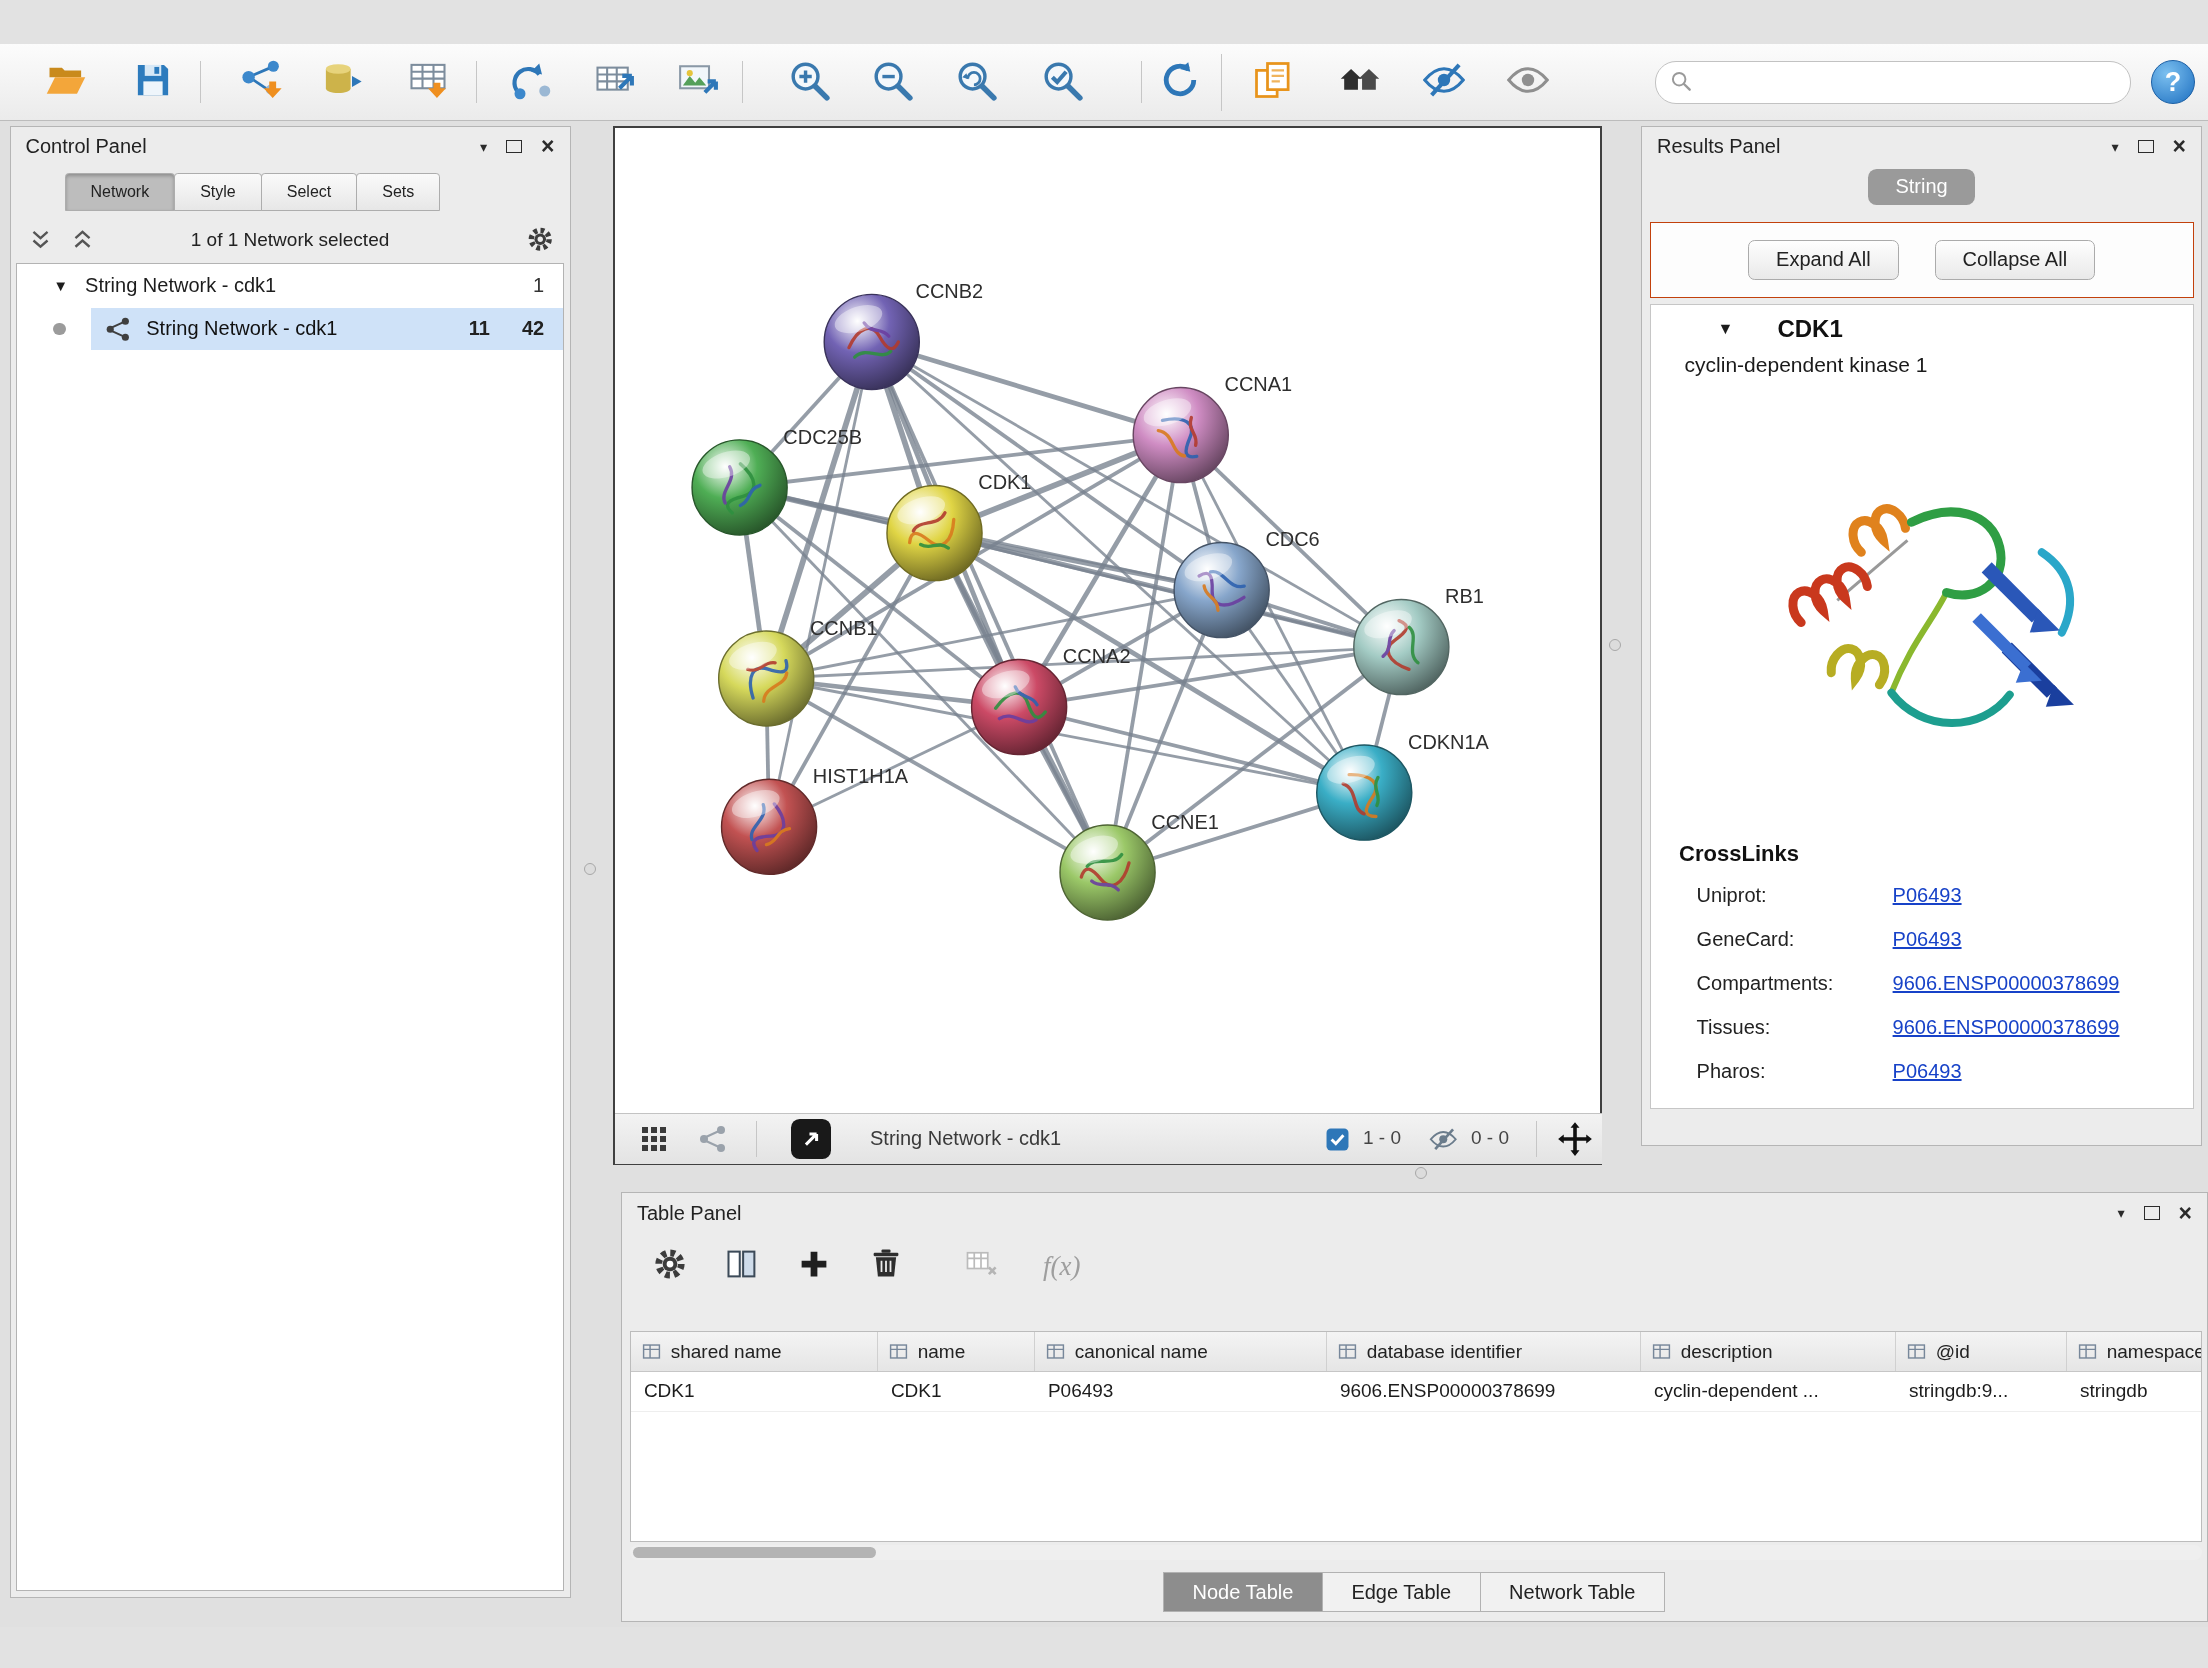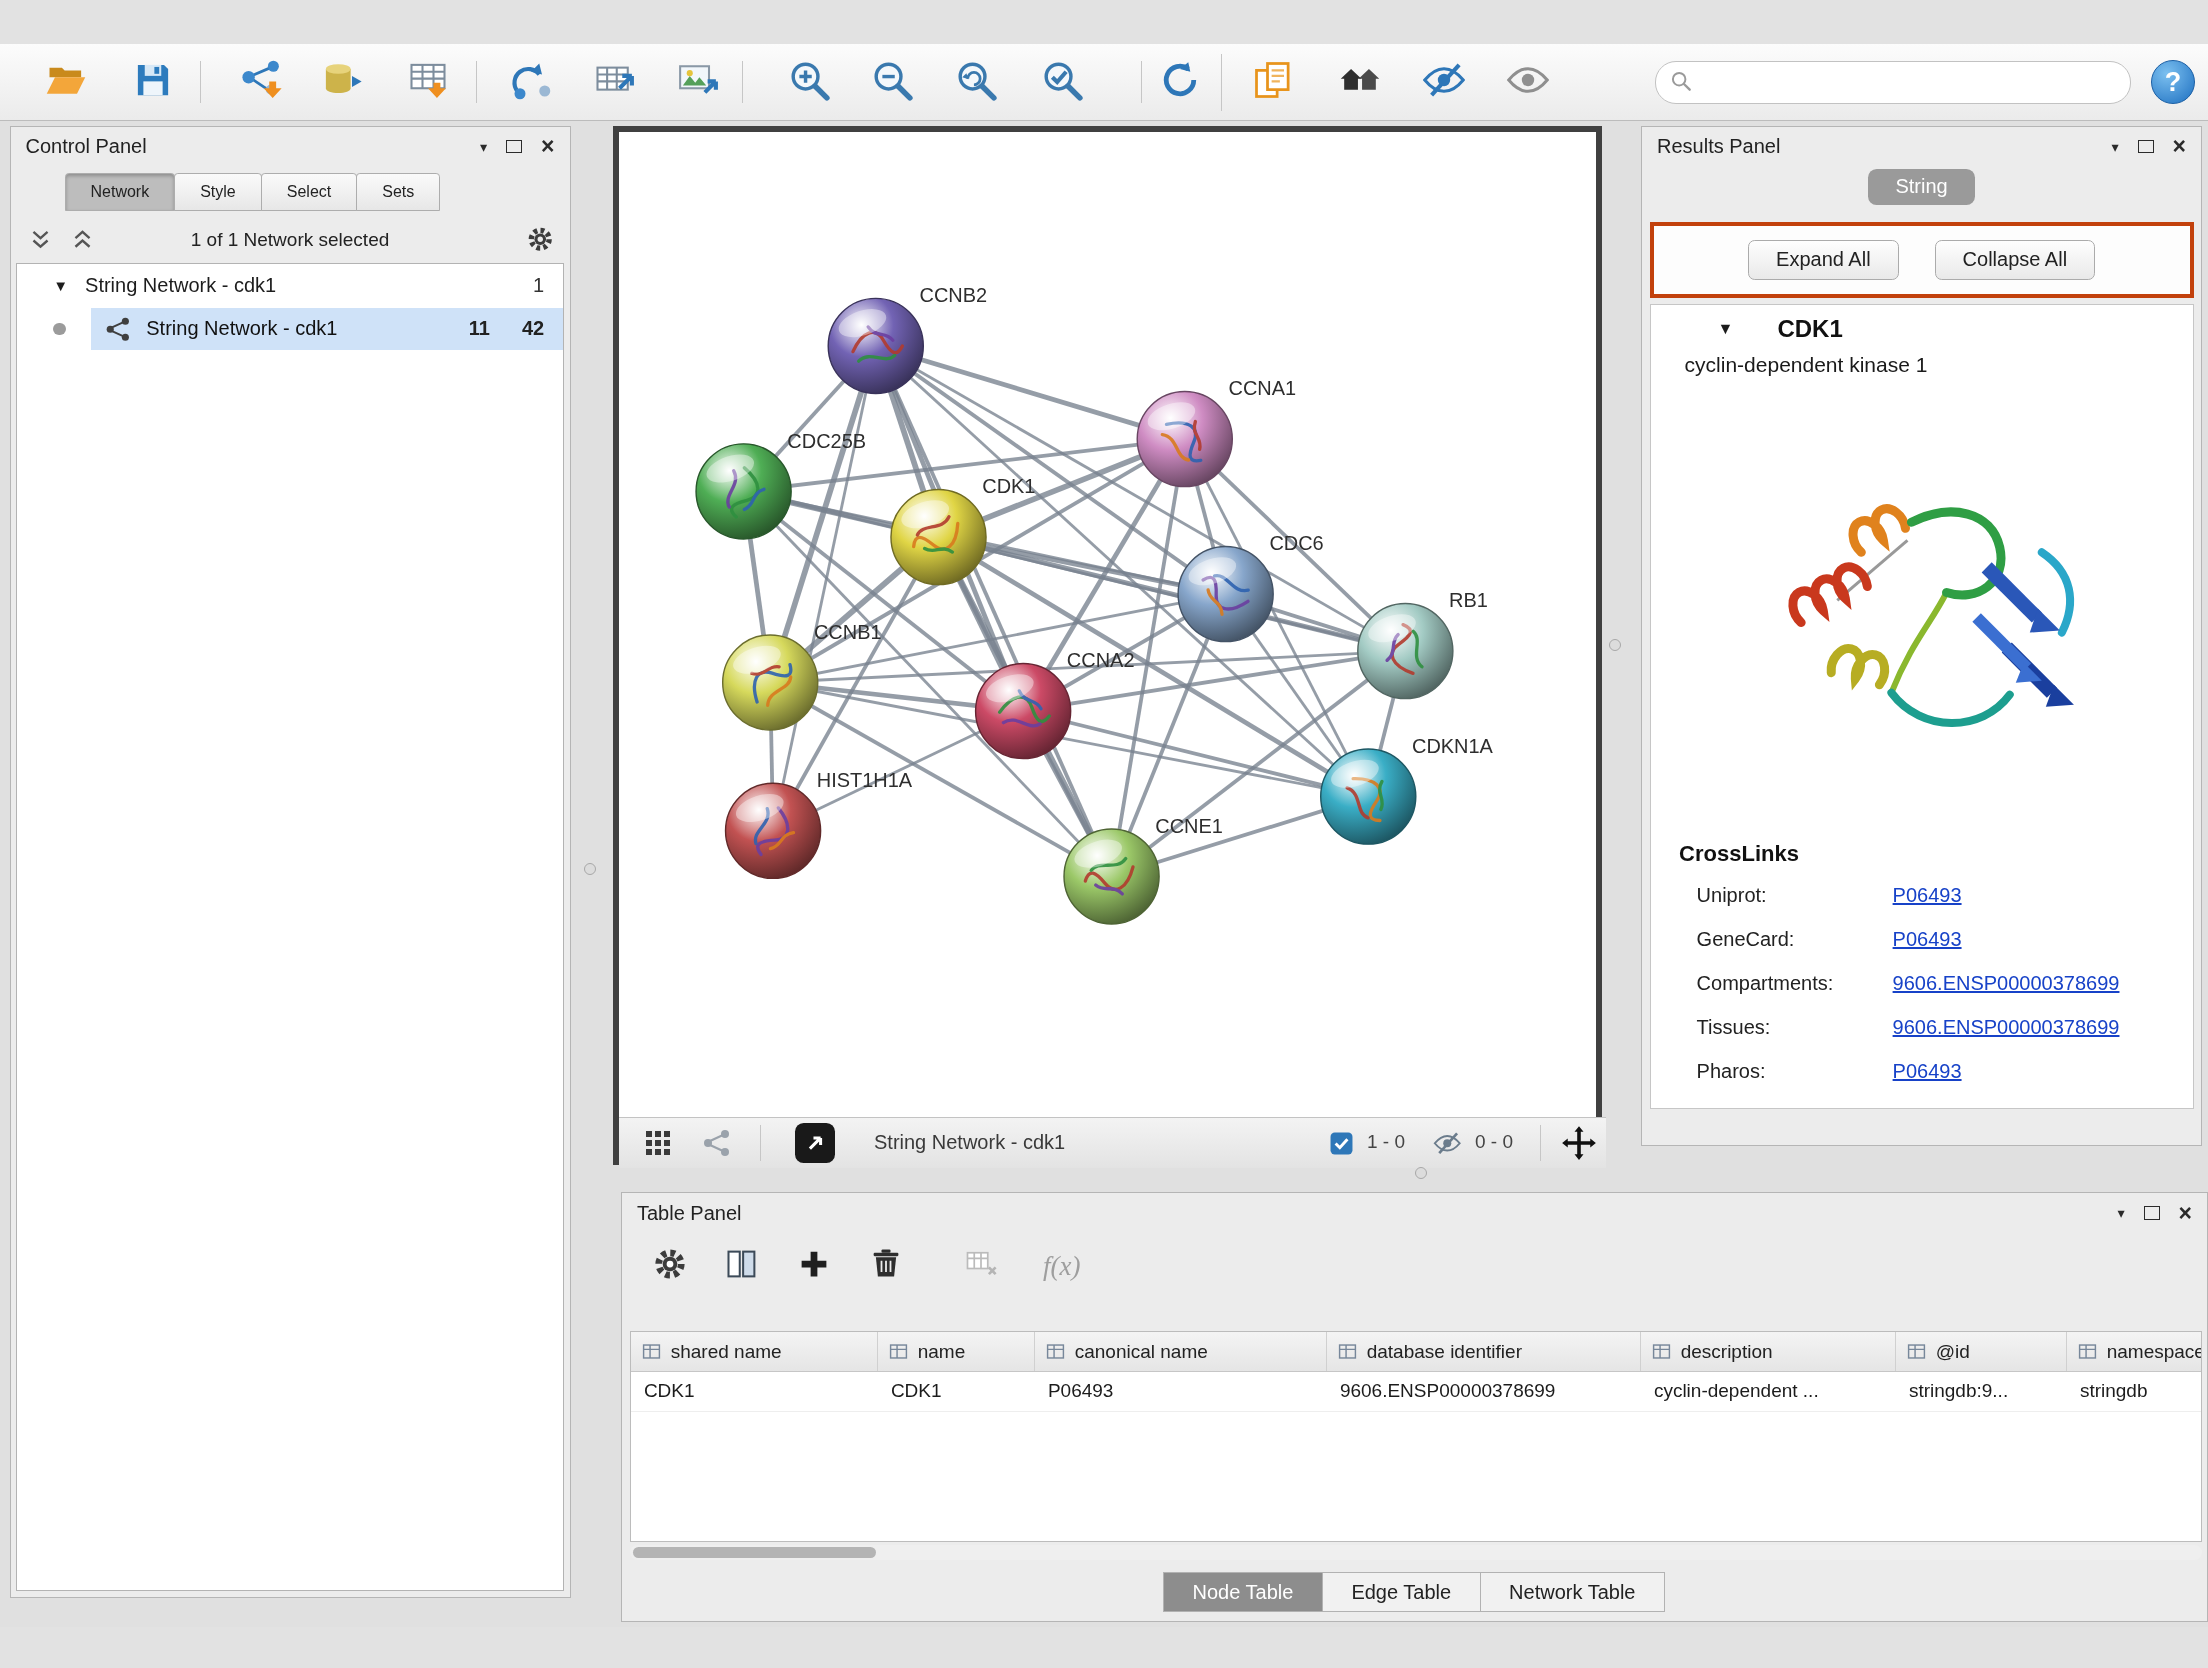--- a/index.html
+++ b/index.html
@@ -44,36 +44,36 @@
   .cp-tree{position:absolute;left:5.7px;top:136px;width:548px;height:1328px;background:#fff;border:1px solid #b3b3b3;}
   .tree-row1{height:44px;display:flex;align-items:center;padding:0 19px 0 36px;font-size:20px;color:#1d1d1d;gap:17px;}
   .tree-row1 .count{margin-left:auto;color:#333;}
   .tree-row2{height:42px;position:relative;}
   .tree-dot{position:absolute;left:36px;top:15px;width:12.4px;height:12.4px;border-radius:50%;background:#9b9b9b;}
   .tree-hl{margin-left:74px;height:42px;background:#cfe2f8;display:flex;align-items:center;gap:13.3px;padding:0 19px 0 13.3px;font-size:20px;color:#111;}
   .tree-hl svg{width:28.5px;height:28.5px;}
   .tree-hl .nums{margin-left:auto;display:flex;gap:32px;color:#222;font-weight:bold;}
 
   
-  .network-area{left:613px;top:4.8px;width:989px;height:1039px;background:#fff;border:6px solid #404040;text-decoration:underline;}
+  .network-area{left:613px;top:4.8px;width:989px;height:1039px;background:#fff;border:2px solid #404040;text-decoration:underline;}
   #net-svg{position:absolute;left:0;top:0;}
   .net-footer{position:absolute;left:0;top:985px;width:987px;height:51px;background:linear-gradient(#f3f3f3,#e3e3e3);border-top:1px solid #c3c3c3;}
   .nf-item{position:absolute;top:9.5px;width:32px;height:32px;}
   .nf-sep{position:absolute;top:7.6px;width:1px;height:36px;background:#c6c6c6;}
   .nf-dark-btn{position:absolute;left:176px;top:5.7px;width:40px;height:40px;background:#191919;border-radius:8.6px;display:flex;align-items:center;justify-content:center;}
   .nf-dark-btn svg{width:28.5px;height:28.5px;}
   .nf-name{position:absolute;left:255px;top:13.3px;font-size:20px;color:#3a3a3a;}
   .nf-count{position:absolute;top:13.3px;font-size:19px;color:#444;}
   .nf-cross{position:absolute;left:942px;top:7.6px;width:36px;height:36px;}
 
   
   .results-panel{left:1641px;top:4.8px;width:561px;height:1020px;}
   .rp-badge{position:absolute;left:0;top:42px;width:100%;display:flex;justify-content:center;}
   .rp-badge span{background:#9a9a9a;color:#fff;font-size:20px;padding:6.7px 27px;border-radius:8.6px;}
-  .rp-box1{position:absolute;left:7.6px;top:95px;width:544px;height:76px;background:#fdfdfd;border:4px solid #c2410c;display:flex;align-items:center;justify-content:center;gap:36px;}
+  .rp-box1{position:absolute;left:7.6px;top:95px;width:544px;height:76px;background:#fdfdfd;border:1px solid #c2410c;display:flex;align-items:center;justify-content:center;gap:36px;}
   .rp-btn{height:40px;padding:0 27px;border:1px solid #ababab;border-radius:6.7px;background:linear-gradient(#fefefe,#e9e9e9);font-size:20px;color:#222;display:flex;align-items:center;}
   .rp-box2{position:absolute;left:7.6px;top:177px;width:544px;height:805px;background:#fff;border:1px solid #c6c6c6;}
   .rp-prot-head{height:48px;display:flex;align-items:center;padding-left:67px;gap:44px;}
   .rp-prot-head .caret{font-size:16px;color:#1c1c1c;}
   .rp-prot-name{font-size:24px;font-weight:bold;color:#111;}
   .rp-prot-desc{padding-left:34px;font-size:21px;color:#1a1a1a;height:38px;}
   .rp-image{height:443px;display:flex;align-items:center;justify-content:center;}
   .rp-xl-head{padding-left:28.5px;font-size:22px;font-weight:bold;color:#111;height:40px;display:flex;align-items:center;}
   .rp-xl-row{display:flex;align-items:center;height:44px;padding-left:46px;font-size:20px;color:#222;}
   .rp-xl-row .lbl{width:196px;}

